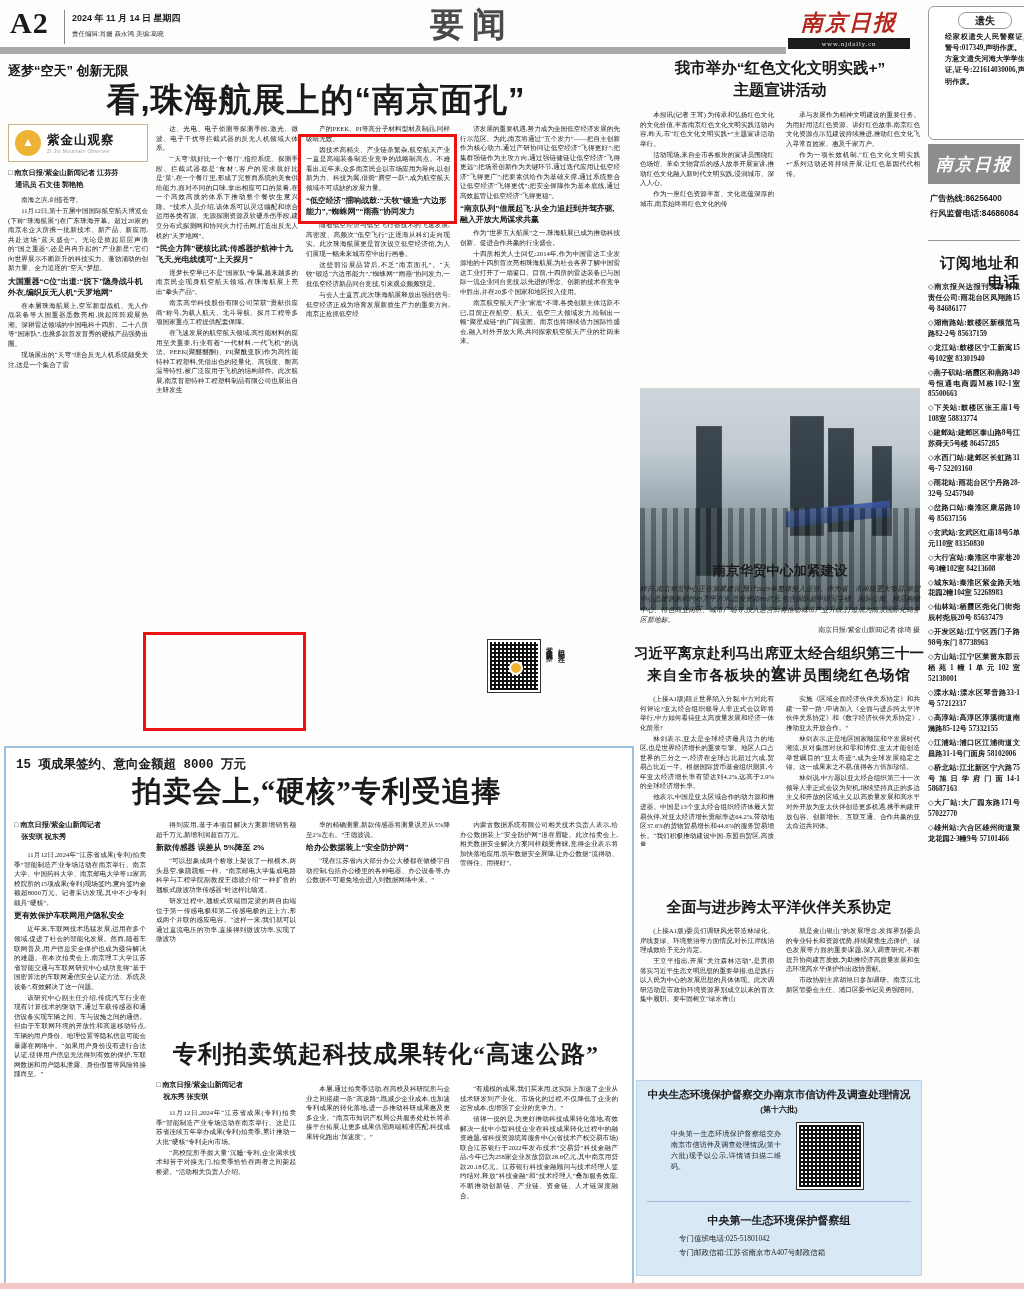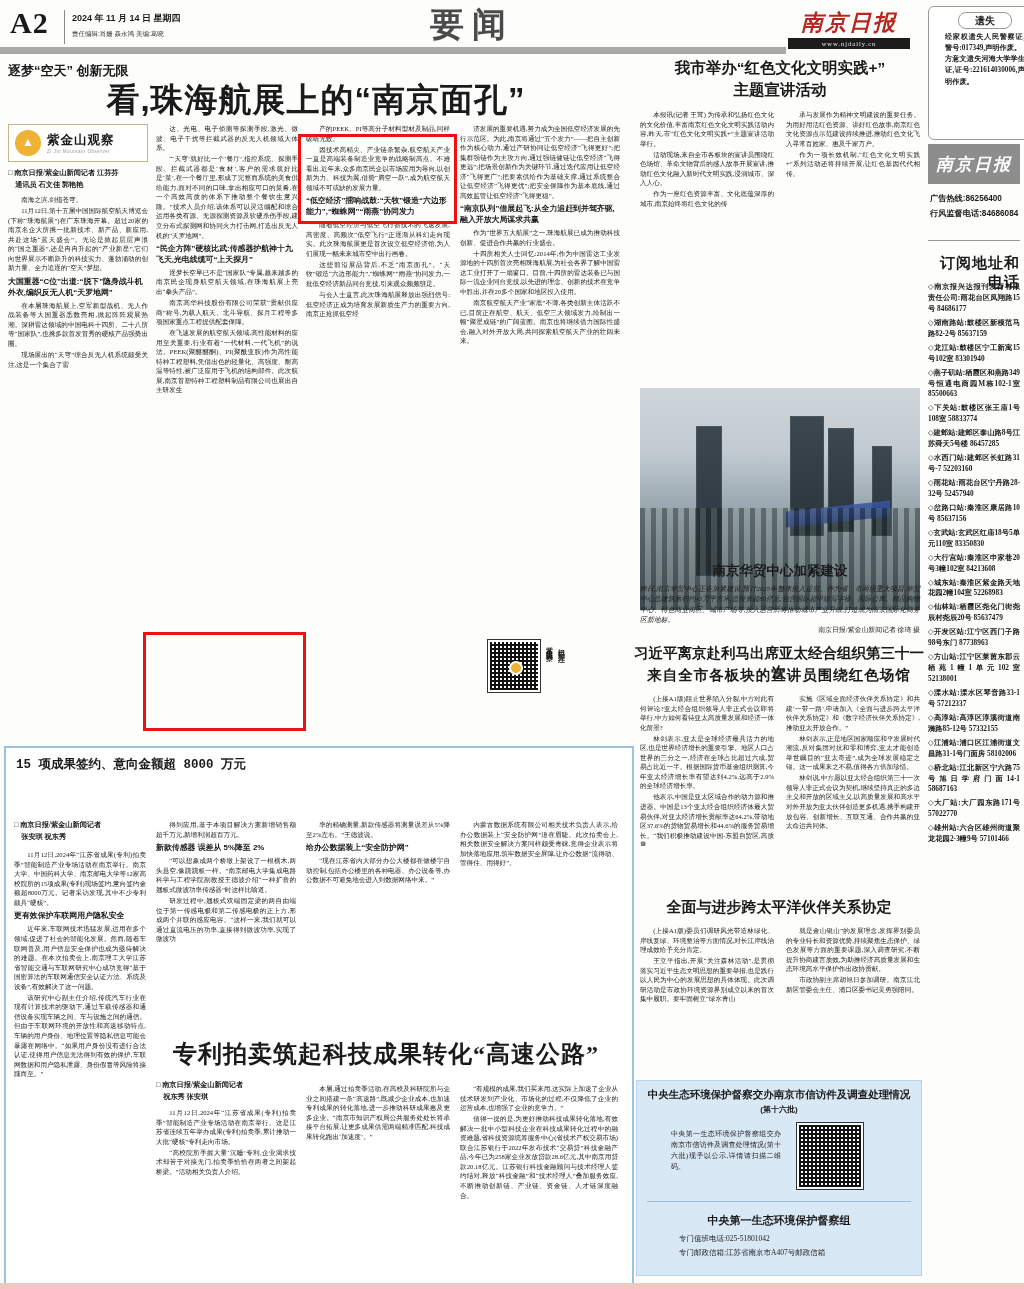--- a/index.html
+++ b/index.html
@@ -202,20 +202,21 @@
     <div class="insp-body" style="position:absolute;left:34px;top:48px;width:110px;">中央第一生态环境保护督察组交办南京市信访件及调查处理情况(第十六批)现予以公示,详情请扫描二维码。</div>
     <div class="qr" style="position:absolute;left:160px;top:42px;width:62px;height:62px;"></div>
     <div class="insp-hr" style="position:absolute;left:10px;top:120px;width:264px;"></div>
     <div class="insp-org sans" style="position:absolute;left:0;top:132px;width:100%;">中央第一生态环境保护督察组</div>
     <div class="insp-line" style="position:absolute;left:42px;top:152px;">专门值班电话:025-51801042</div>
     <div class="insp-line" style="position:absolute;left:42px;top:166px;">专门邮政信箱:江苏省南京市A407号邮政信箱</div>
   </div>
 
   <div class="abs bottom-box" style="left:4px;top:746px;width:626px;height:536px;"></div>
   <div class="abs kicker sans" style="left:16px;top:756px;font-size:12.5px;font-family:Liberation Mono, monospace;">15 项成果签约、意向金额超 8000 万元</div>
+  <div class="abs b-headline" style="left:10px;top:772px;width:614px;">拍卖会上,“硬核”专利受追捧</div>
   <div class="abs byline" style="left:14px;top:820px;width:132px;">
     <div>□ 南京日报/紫金山新闻记者</div>
     <div style="text-indent:1em;">张安琪 祝东秀</div>
   </div>
   <div class="abs col" style="left:14px;top:850px;width:132px;height:426px;">
       <div class="para">11月12日,2024年“江苏省成果(专利)拍卖季”智能制造产业专场活动在南京举行。南京大学、中国药科大学、南京邮电大学等12家高校院所的15项成果(专利)现场签约,意向签约金额超8000万元。记者采访发现,其中不少专利颇具“硬核”。</div>
       <div class="sub">更有效保护车联网用户隐私安全</div>
       <div class="para">近年来,车联网技术迅猛发展,运用在多个领域,促进了社会的智能化发展。然而,随着车联网普及,用户信息安全保护也成为亟待解决的难题。在本次拍卖会上,南京理工大学江苏省智能交通与车联网研究中心成功竞得“基于国密算法的车联网通信安全认证方法、系统及设备”,有效解决了这一问题。</div>
       <div class="para">该研究中心副主任介绍,传统汽车行业在现有计算技术的驱动下,通过车载传感器和通信设备实现车辆之间、车与设施之间的通信。但由于车联网环境的开放性和高速移动特点,车辆的用户身份、地理位置等隐私信息可能会暴露在网络中。“如果用户身份没有进行合法认证,使得用户信息无法得到有效的保护,车联网数据和用户隐私泄露、身份假冒等风险将接踵而至。”</div>
     </div>

